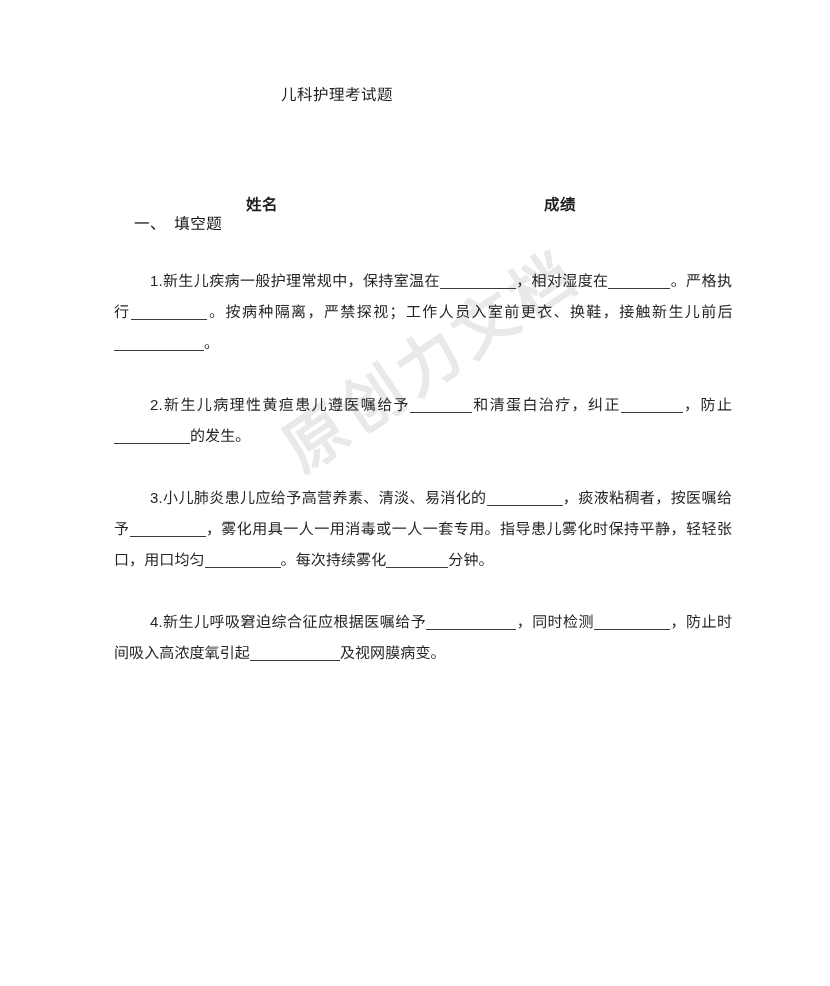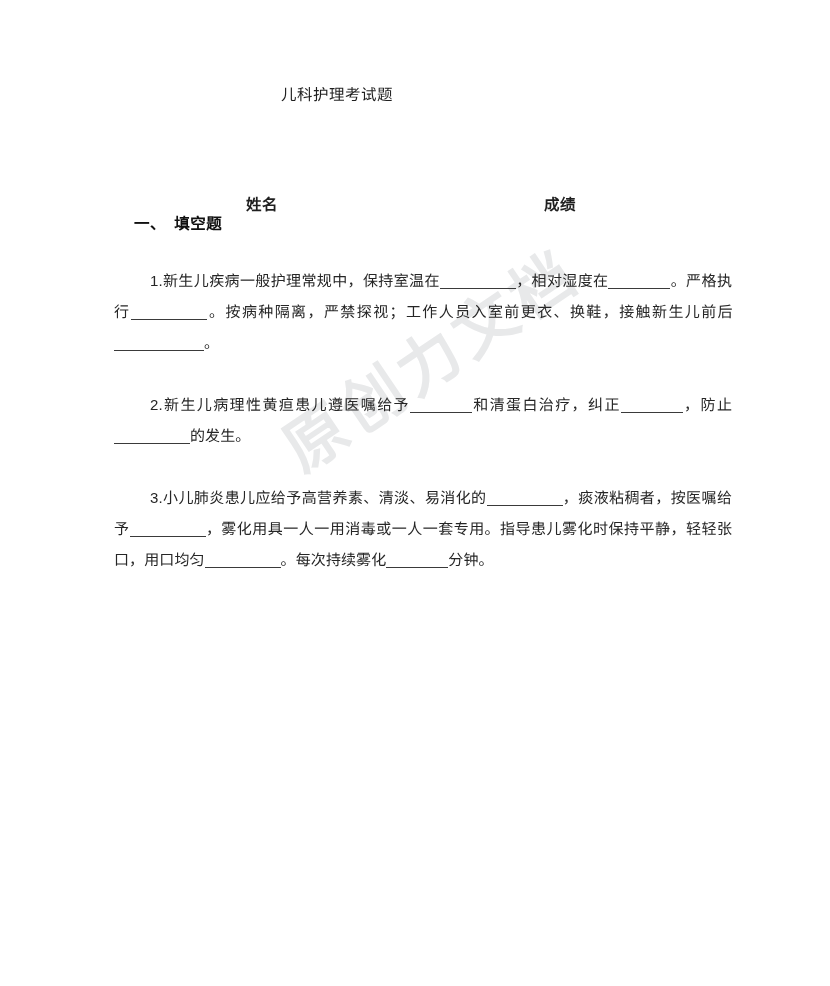--- a/index.html
+++ b/index.html
@@ -89,21 +89,21 @@
     font-weight: bold;
     color: #1f1f1f;
     letter-spacing: 0.5px;
   }
 
   .section-heading {
     position: absolute;
     left: 134px;
     top: 211px;
     font-size: 15.5px;
-    font-weight: bold;
+    font-weight: normal;
     color: #111111;
     letter-spacing: 0.5px;
     white-space: pre;
   }
 
   .questions {
     position: absolute;
     left: 100px;
     top: 265px;
     width: 632px;
@@ -160,18 +160,19 @@
     <div class="section-heading">一、　填空题</div>
 
     <div class="questions">
 
       <p class="question narrow-tail"><span class="indent"></span><span>1.新生儿疾病一般护理常规中，保持室温在</span><span class="blank b-lg"></span><span>，相对湿度在</span><span class="blank b-md"></span><span>。严格执行</span><span class="blank b-lg"></span><span class="tail">。按病种隔离，严禁探视；工作人员入室前更衣、换鞋，接触新生儿前后</span><span class="blank b-xl"></span><span>。</span></p>
 
       <p class="question"><span class="indent"></span><span>2.新生儿病理性黄疸患儿遵医嘱给予</span><span class="blank b-md"></span><span>和清蛋白治疗，纠正</span><span class="blank b-md"></span><span>，防止</span><span class="blank b-lg"></span><span>的发生。</span></p>
 
       <p class="question"><span class="indent"></span><span>3.小儿肺炎患儿应给予高营养素、清淡、易消化的</span><span class="blank b-lg"></span><span>，痰液粘稠者，按医嘱给予</span><span class="blank b-lg"></span><span>，雾化用具一人一用消毒或一人一套专用。指导患儿雾化时保持平静，轻轻张口，用口均匀</span><span class="blank b-lg"></span><span>。每次持续雾化</span><span class="blank b-md"></span><span>分钟。</span></p>
 
+      <p class="question"><span class="indent"></span><span>4.新生儿呼吸窘迫综合征应根据医嘱给予</span><span class="blank b-xl"></span><span>，同时检测</span><span class="blank b-lg"></span><span>，防止时间吸入高浓度氧引起</span><span class="blank b-xl"></span><span>及视网膜病变。</span></p>
 
 
 
     </div>
   </div>
 </div>
 
 </body></html>

